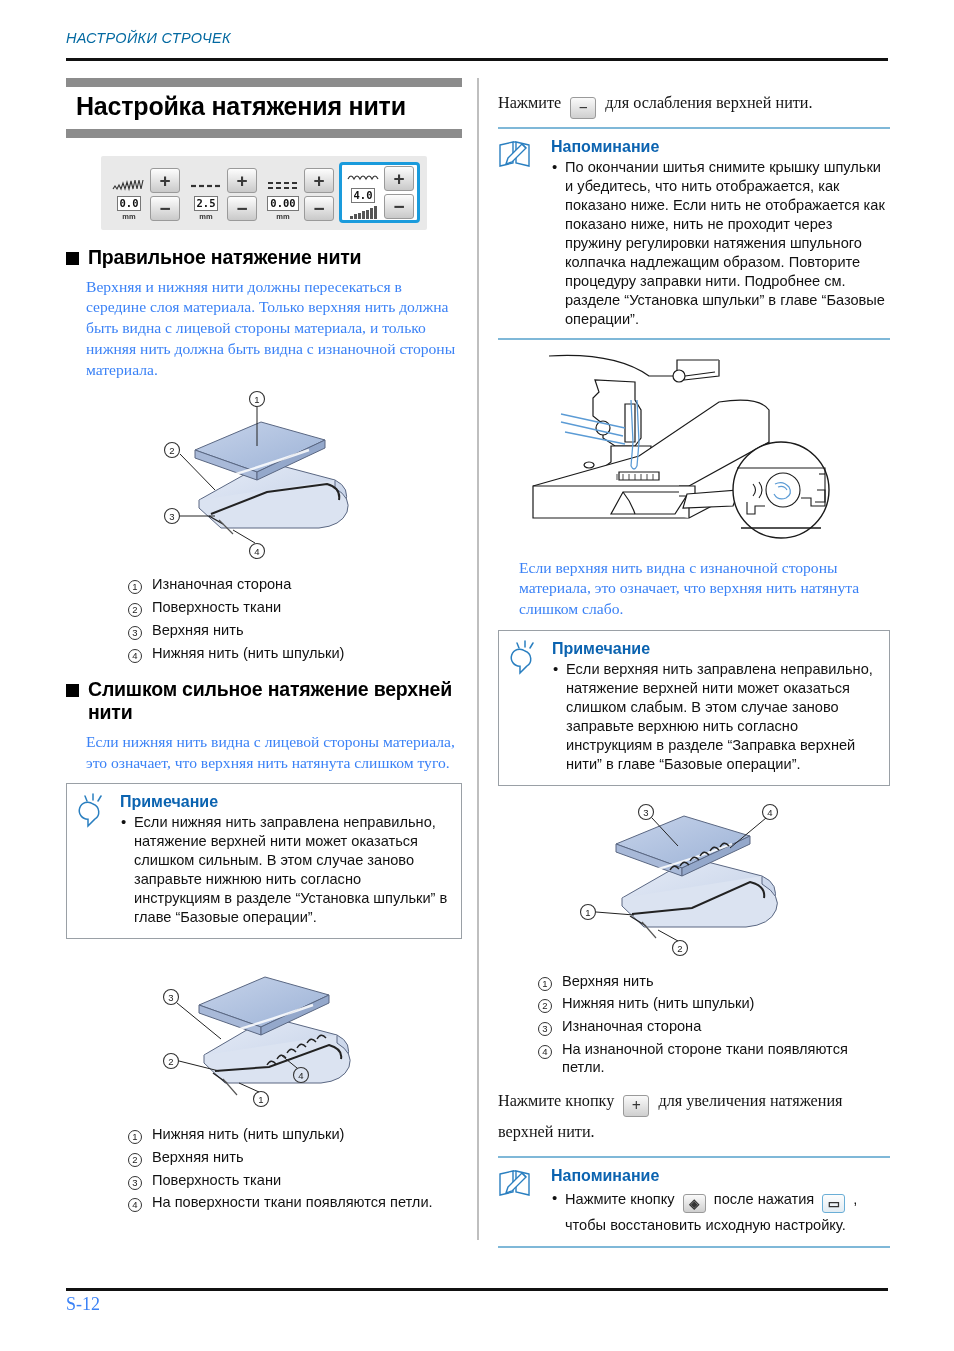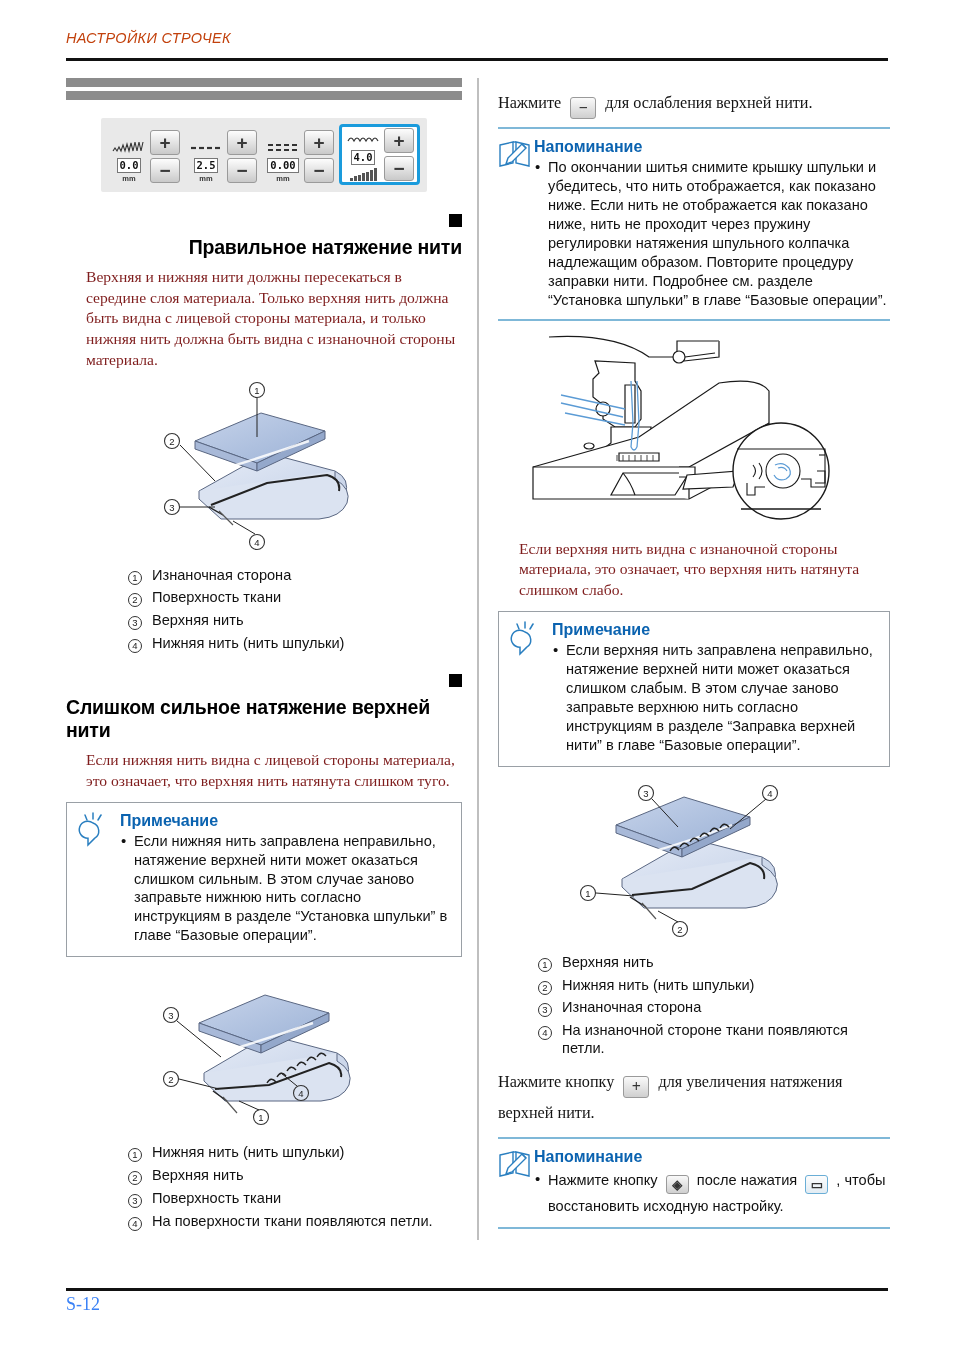--- a/index.html
+++ b/index.html
@@ -10,21 +10,21 @@
     color: #1a1a1a;
     overflow: hidden;
   }
   .page { position: relative; width: 954px; height: 1351px; padding: 0; }
 
   
   .running-head {
     position: absolute; left: 66px; top: 30px;
     font-family: "Liberation Sans", sans-serif;
     font-style: italic; font-size: 14.5px; letter-spacing: .3px;
-    color: #c2410c;
+    color: #0369a1;
   }
   .head-rule {
     position: absolute; left: 66px; top: 58px; width: 822px; height: 2.5px;
     background: #111;
   }
 
   
   .col-left  { position: absolute; left: 66px;  top: 78px; width: 396px; }
   .col-right { position: absolute; left: 498px; top: 78px; width: 392px; }
   .col-divider {
@@ -47,35 +47,34 @@
 
   
   .body-p {
     font-family: "Liberation Serif", serif;
     font-size: 16.4px; line-height: 1.33; color: #141414;
     margin-bottom: 10px;
   }
 
   
   .sec-head {
-    display: flex; align-items: flex-end; gap: 9px;
+    display: flex; align-items: flex-start; gap: 9px;
     margin: 16px 0 8px 0;
-    flex-direction: column;
   }
   .sec-square {
     width: 13px; height: 13px; background: #000; flex: 0 0 auto;
     margin-top: 6px;
   }
   .sec-title {
     font-size: 19.5px; font-weight: bold; color: #000; line-height: 1.18;
     letter-spacing: -.2px;
   }
   .sec-body {
     font-family: "Liberation Serif", serif;
-    font-size: 15.6px; line-height: 1.33; color: #7f1d1d;
+    font-size: 15.6px; line-height: 1.33; color: #3b82f6;
     margin: 2px 0 6px 20px;
   }
   .col-right .sec-body { margin-left: 21px; }
 
   
   .lcd-wrap { display: flex; justify-content: center; margin: 14px 0 6px; }
   .lcd {
     display: flex; align-items: flex-end; gap: 2px;
     background: #e9e9e9; padding: 6px 7px 7px; border-radius: 2px;
   }
@@ -118,21 +117,21 @@
   .call-txt { font-size: 14.6px; color: #111; line-height: 1.25; }
 
   
   .note-box {
     border: 1.3px solid #9aa0a6; padding: 9px 11px 11px 10px;
     display: flex; gap: 9px; margin: 10px 0 14px;
   }
   .memo-block { margin: 8px 0 10px; }
   .memo-rule { height: 2px; background: #7fb8d8; margin-bottom: 9px; }
   .memo-rule.bottom { margin: 9px 0 0; }
-  .memo-inner { display: flex; gap: 2px; }
+  .memo-inner { display: flex; gap: 19px; }
   .note-head {
     color: #0b63b0; font-weight: bold; font-size: 16px; margin-bottom: 2px;
   }
   .note-ul { list-style: none; }
   .note-li {
     position: relative; padding-left: 14px; font-size: 14.6px;
     line-height: 1.3; color: #111;
   }
   .note-li::before {
     content: "•"; position: absolute; left: 1px; top: -1px; font-size: 15px;
@@ -178,20 +177,21 @@
 <div class="page">
 
   <div class="running-head">НАСТРОЙКИ СТРОЧЕК</div>
   <div class="head-rule"></div>
   <div class="col-divider"></div>
 
   <div class="col-left">
 
     <div class="title-block">
       <div class="title-bar-top"></div>
+      <div class="title-text">Настройка натяжения нити</div>
       <div class="title-bar-bottom"></div>
     </div>
 
 
     <div class="lcd-wrap">
       <div class="lcd">
 
         <div class="lcd-cell">
           <div class="lcd-left">
             <div class="lcd-stitch">

